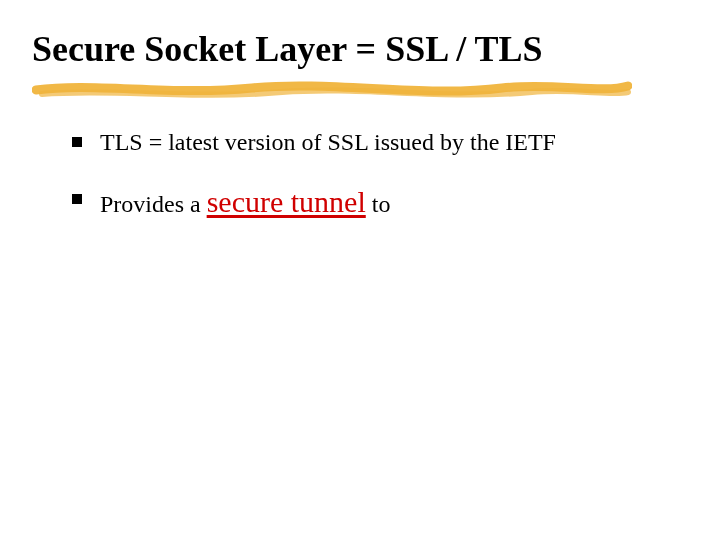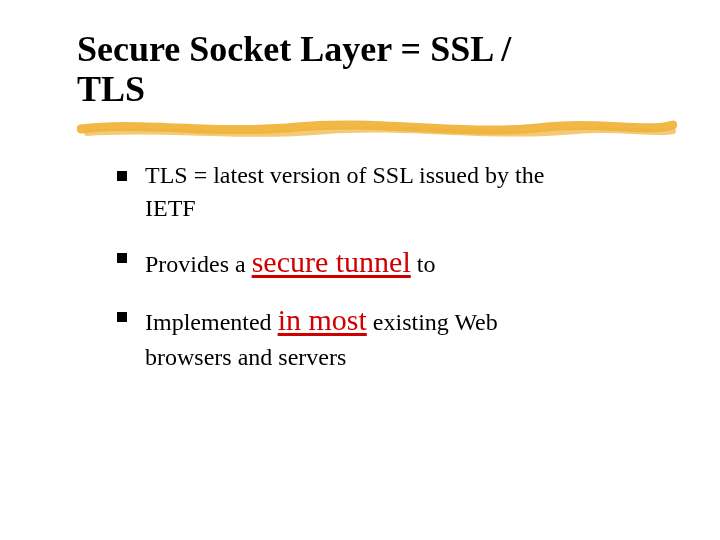--- a/index.html
+++ b/index.html
@@ -9,21 +9,21 @@
     height: 540px;
     background: #fff;
     font-family: "Times New Roman", Times, serif;
     color: #000;
   }
   .slide {
     position: relative;
     width: 600px;
     height: 540px;
     box-sizing: border-box;
-    padding: 20px 40px 20px 77px;
+    padding: 20px 40px 20px 32px;
   }
   .title {
     font-size: 36px;
     font-weight: bold;
     margin: 10px 0 4px 0;
     line-height: 1.1;
   }
   .underline-stroke {
     margin: 6px 0 18px 0;
   }
@@ -31,21 +31,21 @@
     display: block;
   }
   ul.outer {
     list-style: none;
     padding: 0 0 0 40px;
     margin: 0;
   }
   ul.outer > li {
     position: relative;
     padding-left: 28px;
-    margin: 18px 0 14px 0;
+    margin: 24px 0 14px 0;
     font-size: 24px;
     line-height: 1.35;
   }
   ul.outer > li::before {
     content: "";
     position: absolute;
     left: 0;
     top: 0.48em;
     width: 10px;
     height: 10px;
@@ -100,19 +100,16 @@
   <ul class="outer">
 
     <li>
       <span>TLS = latest version of SSL issued by the IETF</span>
     </li>
 
     <li>
       <span>Provides a </span><span class="em-red em-ul">secure tunnel</span><span> to</span>
     </li>
 
-    <li>
-      <span>Implemented </span><span class="em-red em-ul">in most</span><span> existing Web browsers and servers</span>
-    </li>
 
   </ul>
 
 </div>
 
 </body></html>

